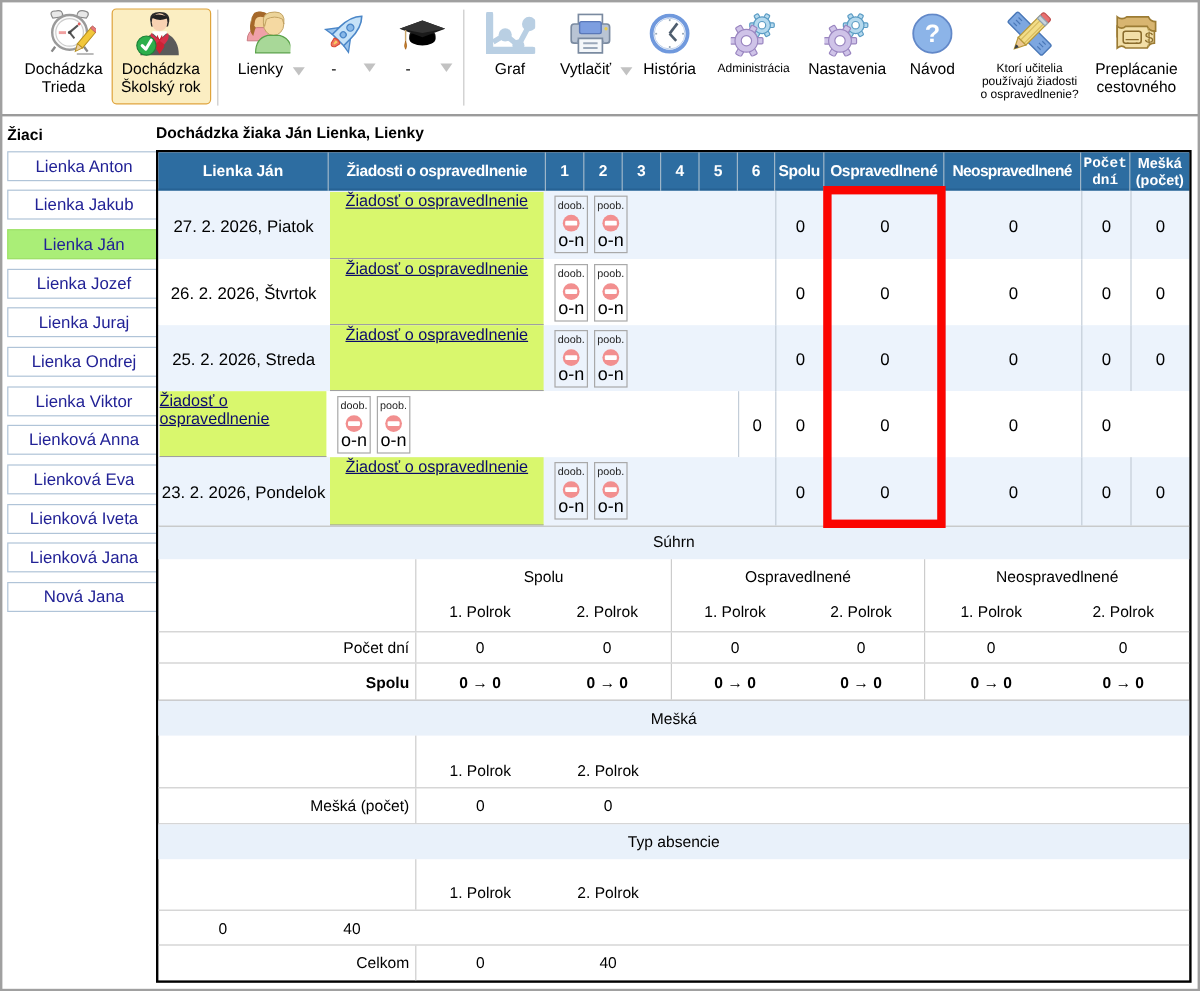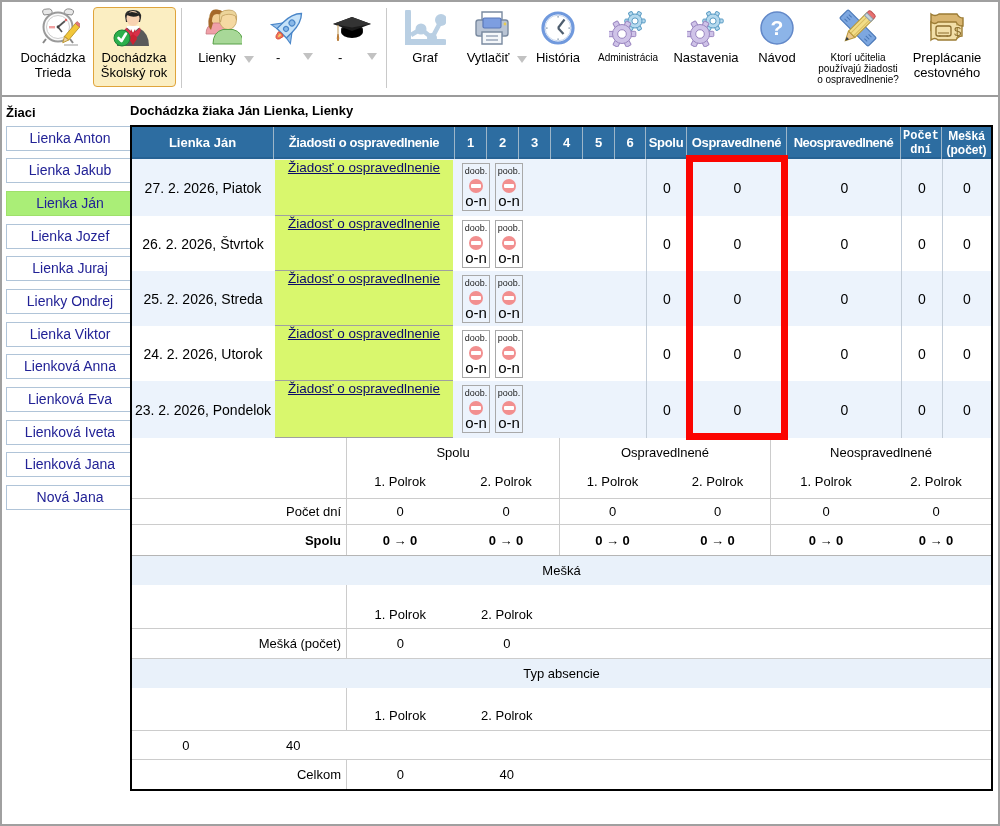--- a/index.html
+++ b/index.html
@@ -266,21 +266,21 @@
         </svg>
         <div class="lbl">Preplácanie<br>cestovného</div>
       </div>
   </div>
   <div class="zh">Žiaci</div>
   <div class="sbtn" style="top:126px;">Lienka Anton</div>
   <div class="sbtn" style="top:158px;">Lienka Jakub</div>
   <div class="sbtn on" style="top:191px;">Lienka Ján</div>
   <div class="sbtn" style="top:224px;">Lienka Jozef</div>
   <div class="sbtn" style="top:256px;">Lienka Juraj</div>
-  <div class="sbtn" style="top:289px;">Lienky Ondrej</div>
+  <div class="sbtn" style="top:289px;">Lienka Ondrej</div>
   <div class="sbtn" style="top:322px;">Lienka Viktor</div>
   <div class="sbtn" style="top:354px;">Lienková Anna</div>
   <div class="sbtn" style="top:387px;">Lienková Eva</div>
   <div class="sbtn" style="top:420px;">Lienková Iveta</div>
   <div class="sbtn" style="top:452px;">Lienková Jana</div>
   <div class="sbtn" style="top:485px;">Nová Jana</div>
   <div class="mtitle">Dochádzka žiaka Ján Lienka, Lienky</div>
   <div class="tbl">
     <div class="grow hrow">
       <div>Lienka Ján</div>
@@ -378,21 +378,20 @@
         <div></div>
         <div></div>
         <div></div>
       <div class="bl">0</div>
         <div class="bl">0</div>
         <div class="bl">0</div>
         <div class="bl">0</div>
         <div class="bl">0</div>
     </div>
     <div class="grow brow r4">
-      <div>24. 2. 2026, Utorok</div>
       <div class="gcell">
           <div class="green">
             <a href="#">Žiadosť o ospravedlnenie</a>
           </div>
         </div>
       <div class="bx2">
           <div class="ibox b1">
             <div class="t">doob.</div>
             <span class="noicon"></span>
             <div class="on">o-n</div>
@@ -435,20 +434,21 @@
       <div></div>
         <div></div>
         <div></div>
         <div></div>
       <div class="bl">0</div>
         <div class="bl">0</div>
         <div class="bl">0</div>
         <div class="bl">0</div>
         <div class="bl">0</div>
     </div>
+    <div class="band">Súhrn</div>
     <div class="srow grphead">
       <div class="vb"></div>
       <div class="vb">
           <div class="gtitle">Spolu</div>
           <div class="halves">
             <div>1. Polrok</div>
             <div>2. Polrok</div>
           </div>
         </div>
       <div class="vb">

